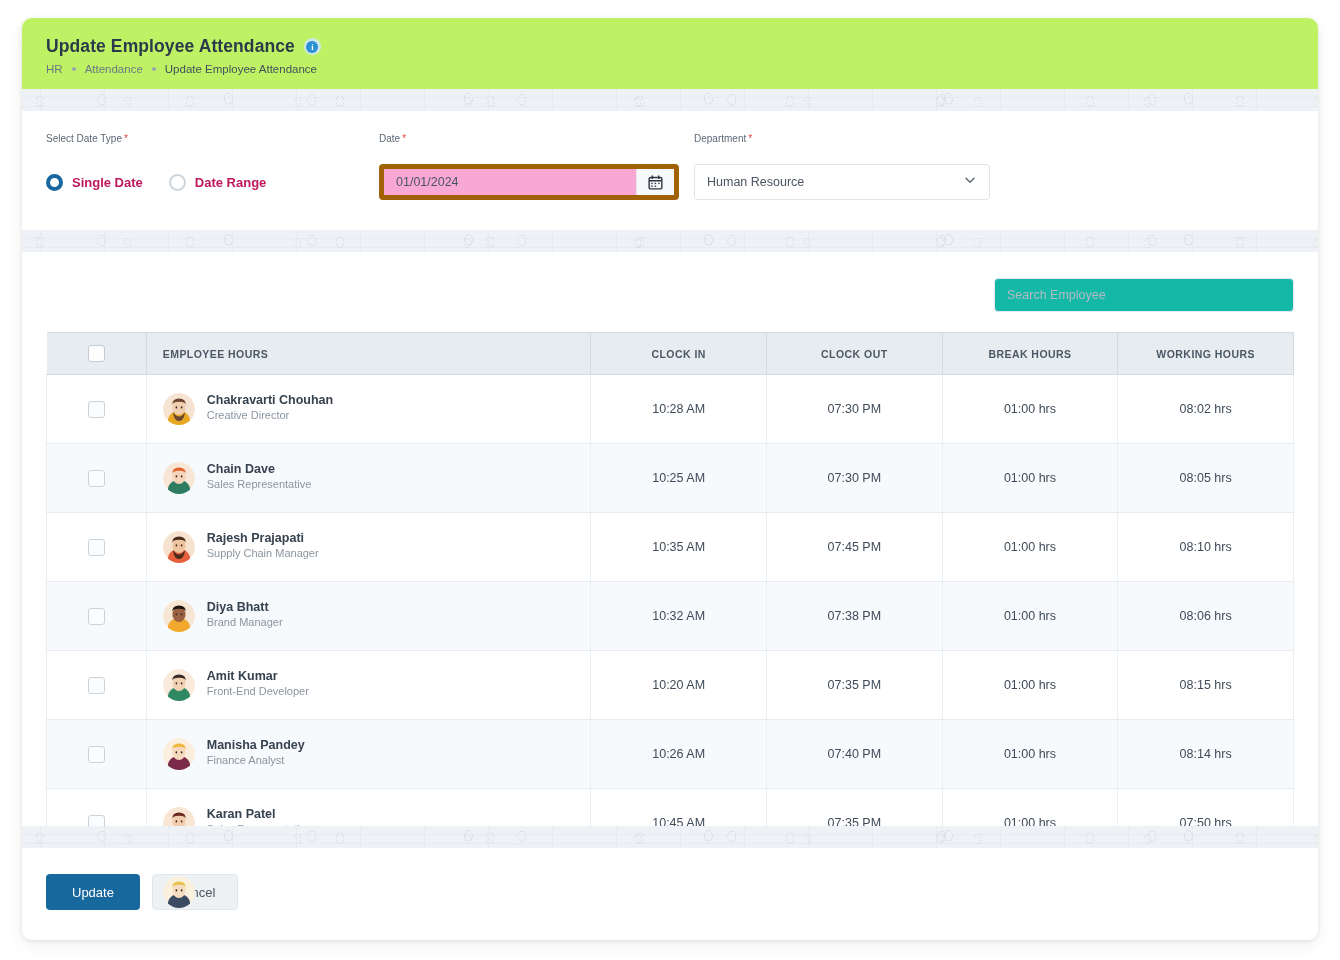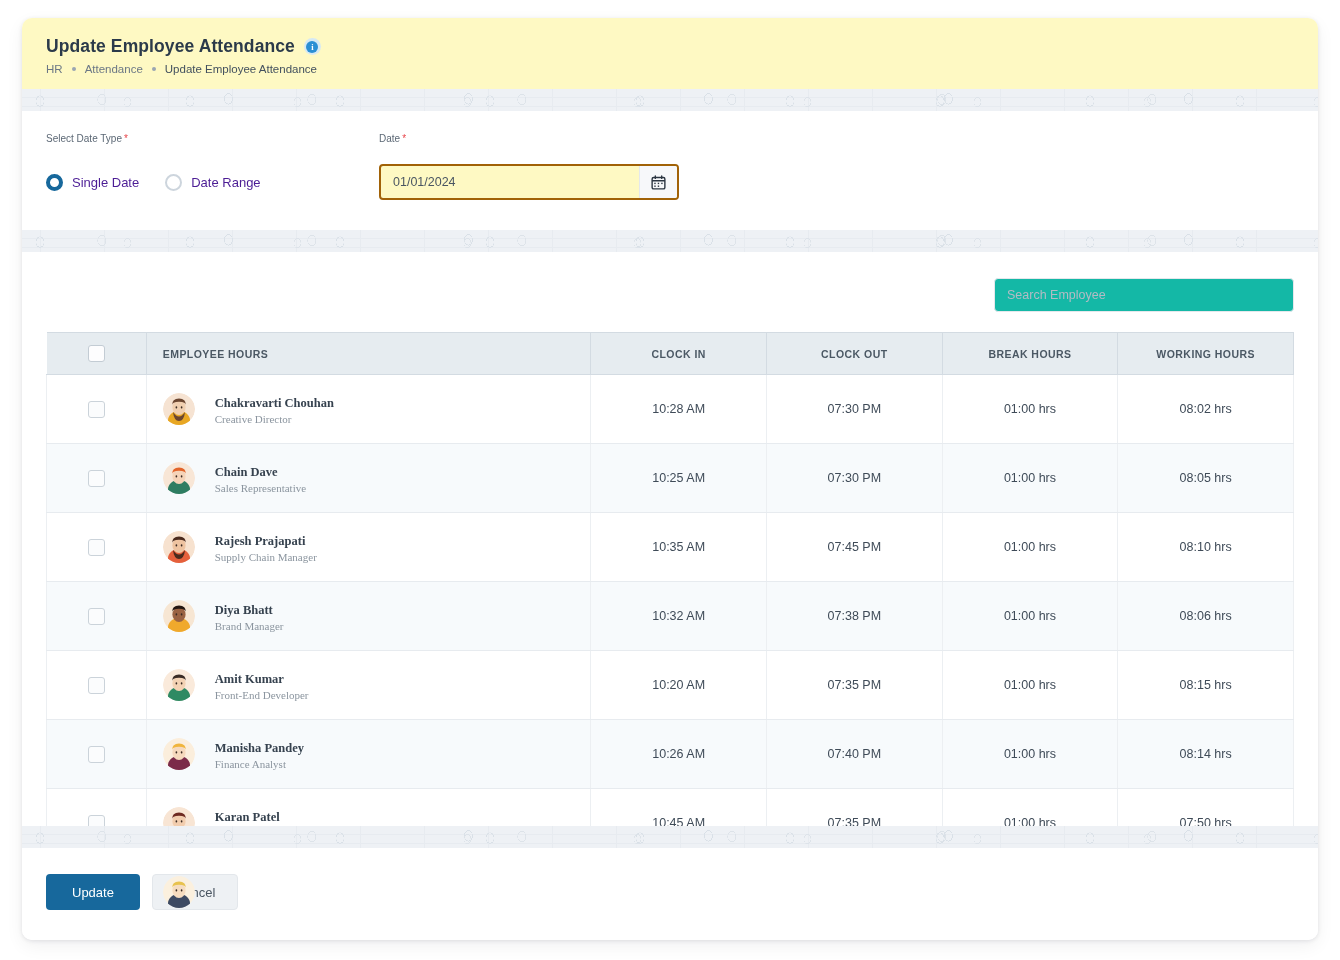--- a/index.html
+++ b/index.html
@@ -55,21 +55,21 @@
       linear-gradient(to right, #dfe5ec 1px, transparent 1px),
       linear-gradient(to bottom, #dfe5ec 1px, transparent 1px);
     background-size: 64px 10px, 7px 9px;
     background-position: 18px 6px, 44px 8px;
     opacity: .45;
     pointer-events: none;
   }
 
   
   .header-card {
-    background: #fef9c3;
+    background: #bef264;
     padding: 18px 24px 14px 24px;
     flex: 0 0 auto;
   }
   .page-title-row {
     display: flex;
     align-items: center;
     gap: 9px;
   }
   .page-title {
     font-size: 17.5px;
@@ -148,28 +148,28 @@
     border-radius: 50%;
     border: 2px solid #cdd5dd;
     background: #fff;
     display: flex; align-items: center; justify-content: center;
     flex: 0 0 auto;
   }
   .radio.checked {
     border: 4.5px solid #17689c;
     background: #ffffff;
   }
-  .radio-label { font-size: 13px; color: #4c1d95; font-weight: normal; }
+  .radio-label { font-size: 13px; color: #be185d; font-weight: bold; }
 
   .input-wrap {
     display: flex;
     height: 36px;
-    border: 2px solid #a16207;
+    border: 5px solid #a16207;
     border-radius: 4px;
-    background: #fef9c3;
+    background: #f9a8d4;
     overflow: hidden;
     width: 300px;
   }
   .input-wrap input {
     flex: 1 1 auto;
     border: 0; outline: 0;
     padding: 0 12px;
     font-size: 12.5px;
     color: #4a5662;
     font-family: "Liberation Sans", sans-serif;
@@ -288,21 +288,21 @@
     width: 17px; height: 17px;
     border: 1px solid #cbd3da;
     border-radius: 3px;
     background: #fbfcfd;
     display: inline-block;
     cursor: pointer;
     vertical-align: middle;
   }
   .chk.head { background: #fdfdfe; border-color: #c3ccd4; }
 
-  .emp-cell { display: flex; align-items: flex-end; gap: 20px; font-family: Liberation Serif, serif; }
+  .emp-cell { display: flex; align-items: flex-start; gap: 12px; }
   .avatar {
     width: 32px; height: 32px;
     border-radius: 50%;
     flex: 0 0 auto;
     overflow: hidden;
     position: relative;
   }
   .emp-text { display: flex; flex-direction: column; gap: 2px; min-width: 0; }
   .emp-name { font-size: 12.5px; font-weight: bold; color: #36424f; white-space: nowrap; }
   .emp-role { font-size: 11px; color: #8b959f; white-space: nowrap; }
@@ -384,20 +384,33 @@
                 <rect x="3.5" y="8.2" width="1.5" height="1.5" fill="#2c3642"></rect>
                 <rect x="7.2" y="8.2" width="1.5" height="1.5" fill="#2c3642"></rect>
                 <rect x="10.9" y="8.2" width="1.5" height="1.5" fill="#2c3642"></rect>
                 <rect x="3.5" y="11.2" width="1.5" height="1.5" fill="#2c3642"></rect>
                 <rect x="7.2" y="11.2" width="1.5" height="1.5" fill="#2c3642"></rect>
               </svg>
             </span>
           </div>
         </div>
 
+        <div class="col-dept">
+          <div class="field-label">
+            <span>Department</span><span class="req">*</span>
+          </div>
+          <div class="select-wrap">
+            <span class="sel-val">Human Resource</span>
+            <span class="chev">
+              <svg width="14" height="14" viewBox="0 0 16 16" aria-hidden="true">
+                <polyline points="3.5,6 8,10.5 12.5,6" fill="none" stroke="#58636f" stroke-width="1.5" stroke-linecap="round" stroke-linejoin="round"></polyline>
+              </svg>
+            </span>
+          </div>
+        </div>
 
 
       </div>
     </div>
 
     <div class="gap-strip"></div>
 
     <div class="table-card">
       <div class="table-toolbar">
         <input type="text" class="emp-search" placeholder="Search Employee" style="">

